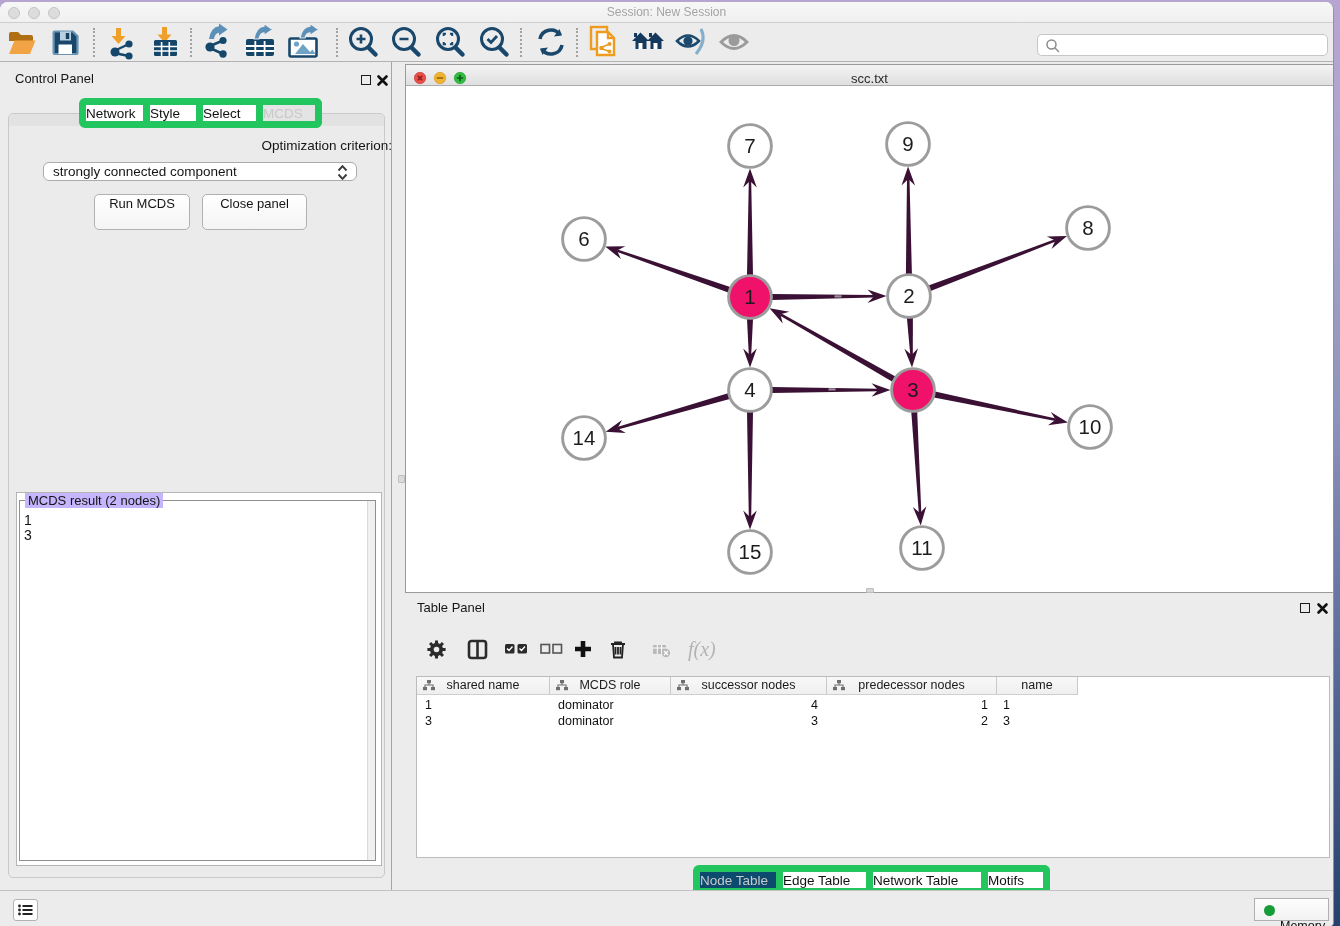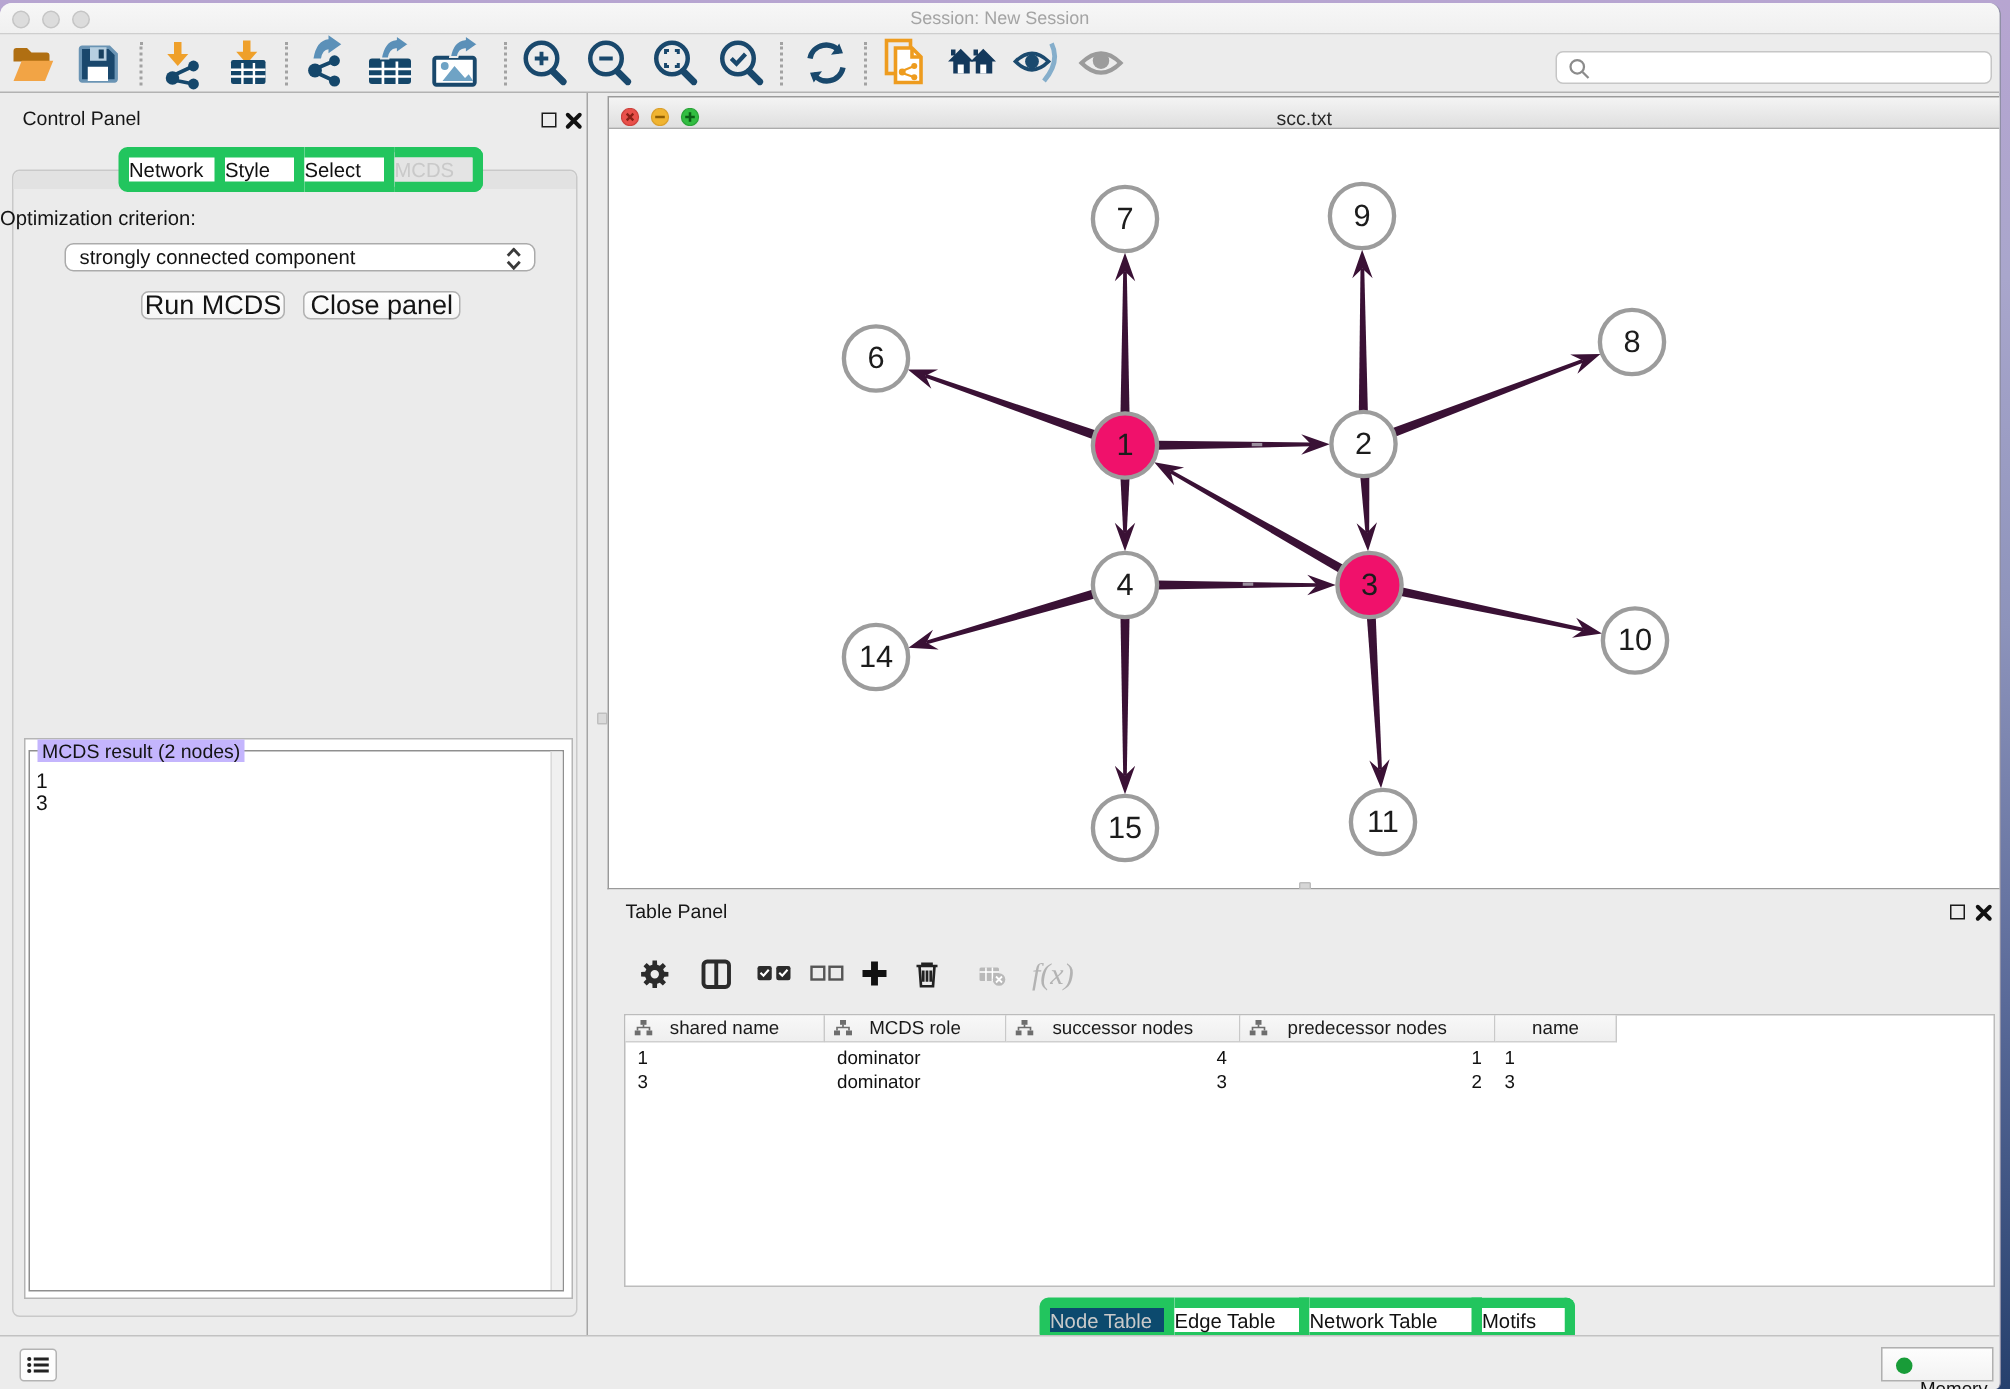--- a/index.html
+++ b/index.html
@@ -13,21 +13,21 @@
 .ticon{position:absolute;top:0;height:39px}
 #search{position:absolute;left:1037px;top:11px;width:291px;height:22px;background:#fff;border:1px solid #c6c6c6;border-radius:5px}
 
 #cp{position:absolute;left:0;top:60px;width:392px;height:828px;background:#ececec;border-right:1px solid #a5a5a5}
 #cphead{position:absolute;left:15px;top:9px;font-size:13px;color:#161616}
 .flico{position:absolute;width:10px;height:10px;border:1.6px solid #1b1b1b;background:transparent}
 #cptabs{position:absolute;left:79px;top:36px;height:19px}
 .tabseg{position:absolute;top:0;height:30px;background:#fff;border:7px solid #22c55e;font-size:13.5px;color:#111;text-align:left;line-height:17px}
 #cpbody{position:absolute;left:8px;top:51px;width:377px;height:765px;background:#ebebeb;border:1px solid #c9c9c9;border-radius:5px}
 #cpbody:before{content:"";position:absolute;left:0;top:0;width:100%;height:12px;background:#e2e2e2;border-radius:5px 5px 0 0}
-.btn{position:absolute;height:19px;background:linear-gradient(#ffffff,#f4f4f4);border:1px solid #b1b1b1;border-radius:5px;font-size:18px;color:#141414;text-align:center;line-height:17px}
+.btn{position:absolute;height:36px;background:linear-gradient(#ffffff,#f4f4f4);border:1px solid #b1b1b1;border-radius:5px;font-size:13px;color:#141414;text-align:center;line-height:17px}
 #resultbox{position:absolute;left:16px;top:430px;width:366px;height:374px;background:#fff;border:1px solid #b5b5b5}
 #fsline{position:absolute;left:2px;top:7px;width:357px;height:361px;border:1px solid #8f8f8f}
 #legend{position:absolute;left:5px;top:-8px;background:#c4b5fd;padding:0 3px;font-size:13px;color:#141414;white-space:nowrap}
 #resscroll{position:absolute;right:0;top:0;width:8px;height:359px;background:#f0f0f0;border-left:1px solid #dadada}
 
 #nf{position:absolute;left:405px;top:62px;width:929px;height:529px;background:#fff;border:1px solid #9a9a9a;border-top:none}
 #nftitle{position:absolute;left:0;top:0;width:100%;height:22px;background:linear-gradient(#f4f4f4,#dfdfdf);border-top:1px solid #9a9a9a;border-bottom:1px solid #ababab}
 #nftext{position:absolute;left:0;top:6px;width:100%;text-align:center;font-size:13px;color:#2a2a2a}
 
 #tp{position:absolute;left:405px;top:591px;width:929px;height:297px;background:#ececec}
@@ -183,21 +183,21 @@
     <svg style="position:absolute;left:376px;top:12px" width="13" height="13" viewBox="0 0 13 13">
         <path d="M2.5 2.5 L10.5 10.5 M10.5 2.5 L2.5 10.5" stroke="#111" stroke-width="2.6" stroke-linecap="round"></path>
       </svg>
     <div id="cpbody"></div>
     <div id="cptabs">
       <div class="tabseg" style="left:0;width:71px;border-radius:6px 0 0 6px">Network</div>
       <div class="tabseg" style="left:71px;width:53px;border-left:none">Style</div>
       <div class="tabseg" style="left:124px;width:60px;border-left:none">Select</div>
       <div class="tabseg" style="left:184px;width:59px;border-left:none;border-radius:0 6px 6px 0;background:#e4e4e4;color:#c9c9c9">MCDS</div>
     </div>
-    <div style="position:absolute;left:0;top:76px;width:392px;text-align:left;font-size:13.5px;color:#141414">Optimization criterion:</div>
+    <div style="position:absolute;left:0;top:76px;width:392px;text-align:right;font-size:13.5px;color:#141414">Optimization criterion:</div>
     <div style="position:absolute;left:43px;top:100px;width:314px;height:19px;background:#fff;border:1px solid #ababab;border-radius:6px">
       <div style="position:absolute;left:9px;top:1px;font-size:13.5px;color:#141414">strongly connected component</div>
       <svg style="position:absolute;right:8px;top:2px" width="11" height="15" viewBox="0 0 11 15">
           <path d="M1.5 5.5 L5.5 1.2 L9.5 5.5 M1.5 9.5 L5.5 13.8 L9.5 9.5" fill="none" stroke="#3a3a3a" stroke-width="1.9"></path>
         </svg>
     </div>
     <div class="btn" style="left:94px;top:132px;width:96px">Run MCDS</div>
     <div class="btn" style="left:202px;top:132px;width:105px">Close panel</div>
     <div id="resultbox">
       <div id="fsline">

